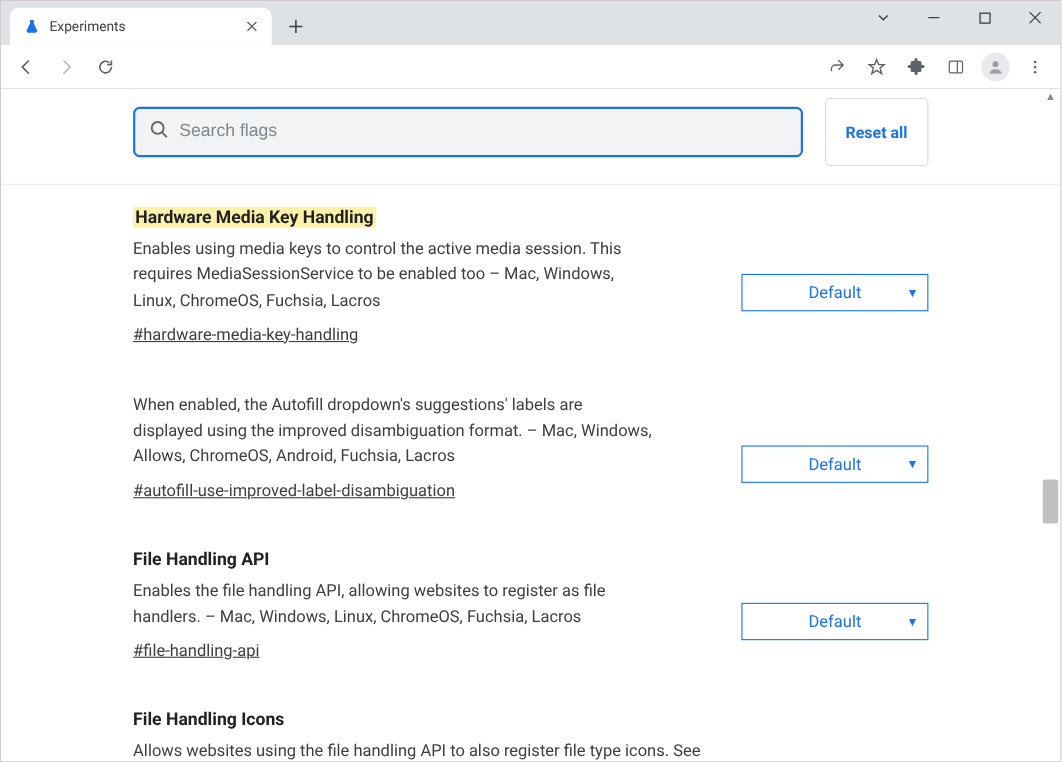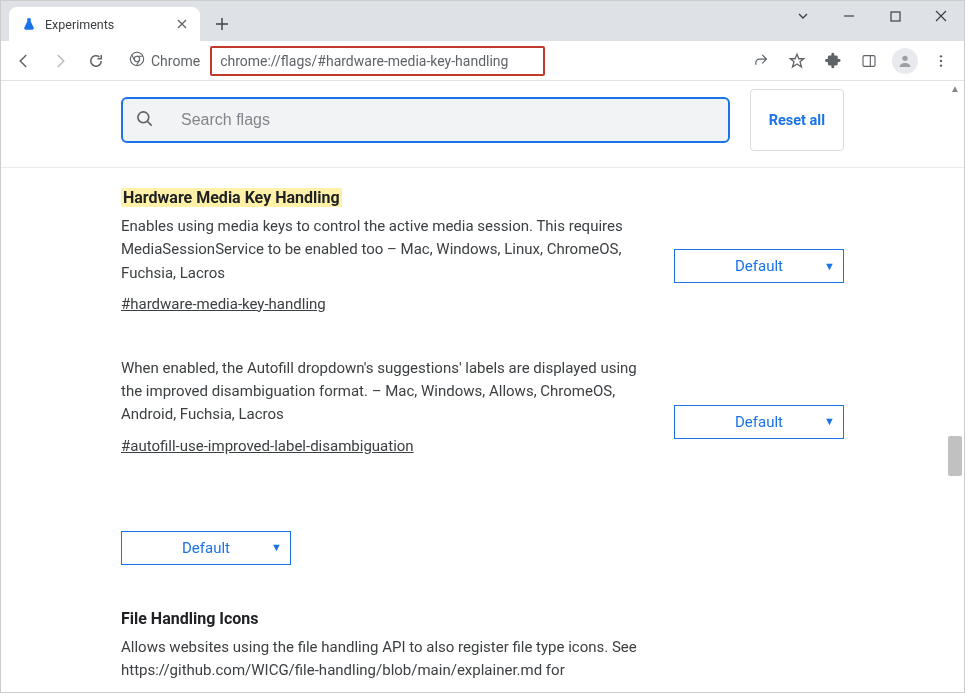--- a/index.html
+++ b/index.html
@@ -1,19 +1,19 @@
 <!DOCTYPE html>
 <html><head>
 <meta charset="utf-8">
 <style>
   * { box-sizing: border-box; margin: 0; padding: 0; }
   body { font-family: "Segoe UI", Roboto, Arial, sans-serif; font-size: 14px; color: #202124; background: #fff; width: 965px; height: 693px; overflow: hidden; border: 1px solid #ccc;}
   
   .title-bar { height: 40px; background: #dee1e6; display: flex; align-items: flex-end; position: relative; }
-  .tab { background: #fff; height: 34px; margin-left: 8px; border-top-left-radius: 8px; border-top-right-radius: 8px; display: flex; align-items: center; padding: 0 10px 0 12px; gap: 8px; width: 191px; position: relative; }
+  .tab { background: #fff; height: 34px; margin-left: 8px; border-top-left-radius: 8px; border-top-right-radius: 8px; display: flex; align-items: center; padding: 0 10px 0 12px; gap: 8px; width: 238px; position: relative; }
   .tab .favicon { width: 16px; height: 16px; display:flex; align-items:center; justify-content:center; }
   .tab .title { font-size: 12.5px; color: #3c4043; flex:1; white-space:nowrap; overflow:hidden; text-overflow:ellipsis;}
   .tab .close { width: 16px; height:16px; display:flex; align-items:center; justify-content:center; color:#5f6368; border-radius:50%; }
   .new-tab { width: 28px; height: 28px; display:flex; align-items:center; justify-content:center; color:#3c4043; margin-left:8px; margin-bottom:3px;}
   .window-controls { position: absolute; right: 0; top: 0; height: 40px; display:flex; align-items:flex-start; }
   .window-controls .ctrl { width: 46px; height: 30px; display:flex; align-items:center; justify-content:center; color:#3c4043;}
   .window-controls .chev { margin-right: 0;}
   
   .toolbar { height: 40px; background: #fff; display:flex; align-items:center; padding: 0 6px; gap: 2px; border-bottom: 1px solid #e1e3e6;}
   .toolbar .nav-btn { width: 34px; height:34px; display:flex; align-items:center; justify-content:center; border-radius:50%; color:#5f6368;}
@@ -23,34 +23,34 @@
   .url-box { border: 2px solid #c0392b; height: 30px; display:flex; align-items:center; padding: 0 8px; color:#5f6368; font-size:14px; flex: 0 0 335px; border-radius: 2px;}
   .toolbar-right { display:flex; align-items:center; gap:2px; margin-left:auto;}
   .toolbar-right .icon-btn { width:34px; height:34px; display:flex; align-items:center; justify-content:center; color:#5f6368; border-radius:50%;}
   .avatar { width:26px; height:26px; background:#e8eaed; border-radius:50%; display:flex;align-items:center;justify-content:center; color:#5f6368;}
   
   .viewport { height: calc(693px - 40px - 40px); overflow:hidden; position:relative;}
   .scroll-thumb { position:absolute; right:2px; top:355px; width:14px; height:40px; background:#c1c1c1; border-radius:2px;}
   .scroll-arrow-up { position:absolute; right:4px; top:2px; color:#888; font-size:10px;}
   .page { width: 100%; }
   .search-row { display:flex; align-items:center; padding: 8px 120px 16px 120px; gap: 20px; border-bottom: 1px solid #e8eaed;}
-  .search-box { flex:1; border: 2px solid #1a73e8; border-radius: 6px; background:#f1f3f4; height:46px; display:flex; align-items:center; padding: 0 12px; gap: 26px;}
+  .search-box { flex:1; border: 2px solid #1a73e8; border-radius: 6px; background:#f1f3f4; height:46px; display:flex; align-items:center; padding: 0 12px; gap: 8px;}
   .search-box .mag { color:#5f6368; }
   .search-box input { border:none; outline:none; background:transparent; font-size:16px; color:#202124; flex:1;}
   .search-box input::placeholder { color:#80868b;}
   .reset-btn { border:1px solid #dadce0; border-radius:4px; color:#1a73e8; font-size:14.5px; font-weight:700; padding: 12px 18px; background:#fff; height:62px; display:flex;align-items:center;}
   .flags { padding: 20px 120px 0 120px; }
   .flag { display:flex; gap: 30px; margin-bottom: 44px; }
   .flag-main { flex:1; }
   .flag-title { font-size:16px; font-weight:700; color:#202124; margin-bottom: 8px; display:inline-block;}
   .flag-title.hl { background: #fff2a8; padding: 0 2px;}
   .flag-desc { font-size:15px; color:#3c4043; line-height: 1.55; margin-bottom: 10px;}
   .flag-hash { font-size:15px; color:#3c4043; text-decoration: underline; }
   .flag-select-wrap { display:flex; align-items:center; padding-top: 32px;}
-  .flag-select { width: 170px; height: 34px; border:1px solid #1a73e8; color:#1a73e8; font-size:15px; display:flex; align-items:center; justify-content:center; position:relative; background:#fff;}
+  .flag-select { width: 170px; height: 34px; border:1px solid #1a73e8; color:#1a73e8; font-size:15px; display:flex; align-items:center; justify-content:center; position:relative; background:#fff;margin-left:48px;}
   .flag-select .chev { position:absolute; right:8px; color:#1a73e8; font-size:11px;}
 </style>
 </head>
 <body>
 
 <div class="title-bar">
   <div class="tab">
     <span class="favicon">
       <svg width="14" height="14" viewBox="0 0 24 24">
           <path fill="#1a73e8" d="M9 2v5.5L4 18c-.8 1.7.5 4 2.4 4h11.2c1.9 0 3.2-2.3 2.4-4L15 7.5V2H9z"></path>
@@ -101,33 +101,20 @@
   <div class="nav-btn disabled">
       <svg width="18" height="18" viewBox="0 0 24 24">
         <path fill="none" stroke="#b9bbbe" stroke-width="2" d="M9 4l8 8-8 8"></path>
       </svg>
     </div>
   <div class="nav-btn">
       <svg width="18" height="18" viewBox="0 0 24 24">
         <path fill="none" stroke="#5f6368" stroke-width="2" d="M19 12a7 7 0 1 1-2.5-5.4M19 4v5h-5"></path>
       </svg>
     </div>
-  <div class="omnibox-wrap">
-    <div class="chrome-chip">
-      <span><svg width="16" height="16" viewBox="0 0 24 24">
-            <circle cx="12" cy="12" r="10" fill="none" stroke="#5f6368" stroke-width="1.6"></circle>
-            <circle cx="12" cy="12" r="4" fill="none" stroke="#5f6368" stroke-width="1.6"></circle>
-            <path stroke="#5f6368" stroke-width="1.6" d="M12 8h9M8.5 14L4 6M15.5 14l-4.5 8"></path>
-          </svg></span>
-      <span>Chrome</span>
-    </div>
-    <div class="url-box">
-        <span>chrome://flags/#hardware-media-key-handling</span>
-      </div>
-  </div>
   <div class="toolbar-right">
     <div class="icon-btn">
         <svg width="17" height="17" viewBox="0 0 24 24">
           <path fill="none" stroke="#5f6368" stroke-width="1.7" d="M13 4l6 6-6 6M19 10H9a5 5 0 0 0-5 5v3"></path>
         </svg>
       </div>
     <div class="icon-btn">
         <svg width="18" height="18" viewBox="0 0 24 24">
           <path fill="none" stroke="#5f6368" stroke-width="1.7" d="M12 3l2.5 6H21l-5 4 2 7-6-4-6 4 2-7-5-4h6.5z"></path>
         </svg>
@@ -196,20 +183,25 @@
       <a class="flag-hash">#autofill-use-improved-label-disambiguation</a>
     </div>
     <div class="flag-select-wrap">
       <div class="flag-select">
         <span>Default</span>
         <span class="chev">▼</span>
       </div>
     </div>
         </div>
         <div class="flag">
+    <div class="flag-main">
+      <span class="flag-title ">File Handling API</span>
+      <div class="flag-desc">Enables the file handling API, allowing websites to register as file handlers. – Mac, Windows, Linux, ChromeOS, Fuchsia, Lacros</div>
+      <a class="flag-hash">#file-handling-api</a>
+    </div>
     <div class="flag-select-wrap">
       <div class="flag-select">
         <span>Default</span>
         <span class="chev">▼</span>
       </div>
     </div>
         </div>
         <div class="flag">
     <div class="flag-main">
       <span class="flag-title ">File Handling Icons</span>

